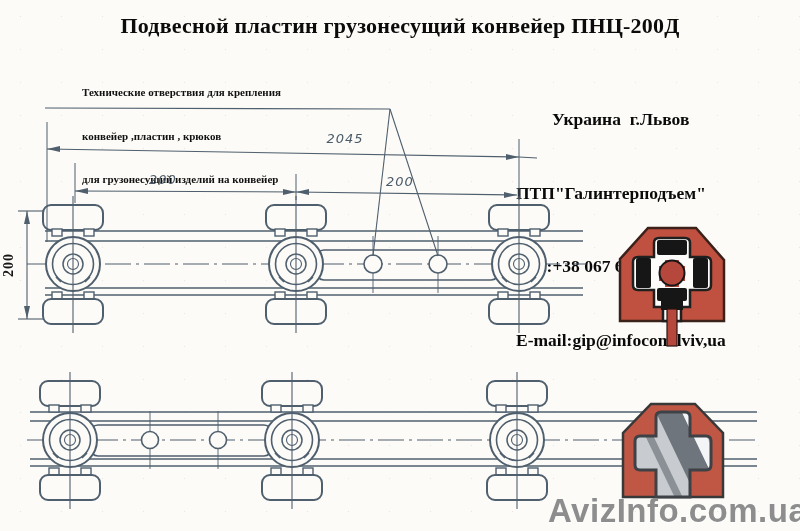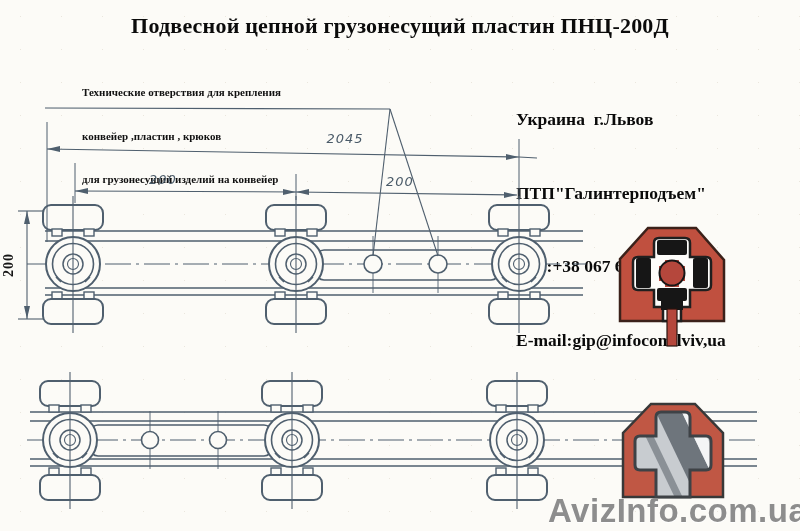--- a/index.html
+++ b/index.html
@@ -18,21 +18,21 @@
     position:absolute;top:56px;left:42px;
     font-size:11px;font-weight:bold;color:#111;line-height:14.5px;
     white-space:pre;
     margin-left:40px;
   }
   .contact{
     position:absolute;top:58px;left:516px;
     font-size:17.5px;font-weight:bold;color:#0a0a0a;line-height:24.5px;
     white-space:pre;
   }
-  .contact .indent{}
+  .contact .indent{margin-left:36px;}
   .drawing{position:absolute;top:0;left:0;}
   .watermark{
     position:absolute;top:492px;left:548px;
     font-family:"Liberation Sans", sans-serif;
     font-size:33px;font-weight:bold;color:#8d8d8d;letter-spacing:0.5px;
     text-shadow:0 1px 0 #ffffff;
   }
   .dimtext{
     font-family:"DejaVu Sans", sans-serif;font-style:italic;
     font-size:13px;fill:#4a5a68;letter-spacing:1px;
@@ -40,21 +40,21 @@
   .vdimtext{
     font-family:"Liberation Serif", serif;font-weight:bold;
     font-size:14px;fill:#151515;letter-spacing:1px;
   }
 </style>
 </head>
 <body>
 
 <div class="page">
 
-  <div class="title">Подвесной цепной грузонесущий пластин ПНЦ-200Д</div>
+  <div class="title">Подвесной пластин грузонесущий конвейер ПНЦ-200Д</div>
 
   <div class="annotation">
     <div>Технические отверствия для крепления</div>
     <div>конвейер ,пластин , крюков</div>
     <div>для грузонесущий изделий на конвейер</div>
   </div>
 
   <div class="contact">
     <div class="indent">Украина  г.Львов</div>
     <div>ПТП"Галинтерподъем"</div>

